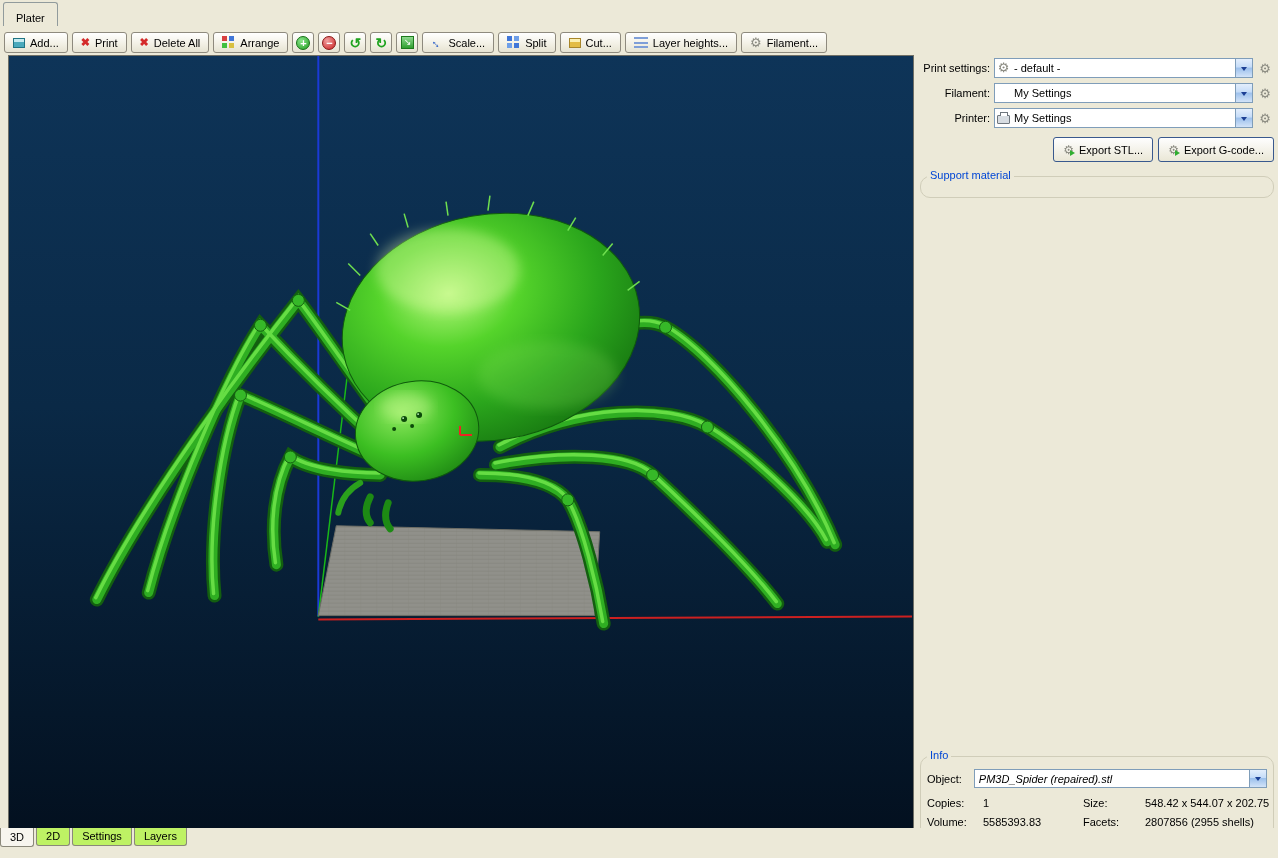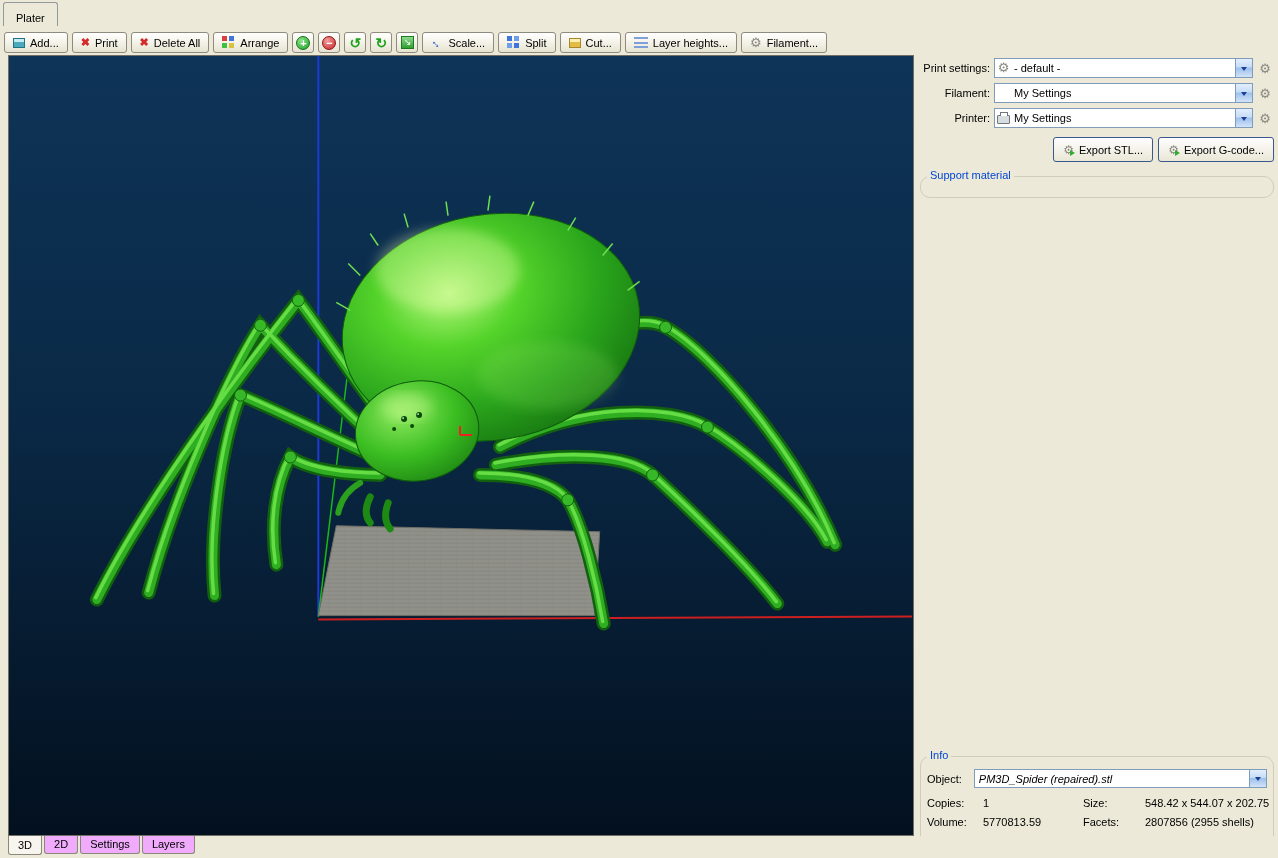--- a/index.html
+++ b/index.html
@@ -110,23 +110,23 @@
   .group.info{ padding:12px 6px 6px; }
   .objrow{ display:flex; align-items:center; gap:12px; }
   .objrow .rlabel2{ flex:none; }
   .objrow .combo{ height:19px; }
   .igrid{ display:grid; grid-template-columns:52px 96px 58px 1fr;
           row-gap:7px; column-gap:4px; margin-top:9px; }
   .il{ white-space:nowrap; }
   .iv{ white-space:nowrap; }
 
   
-  .bstrip{ position:absolute; left:0; right:0; bottom:0; height:22px;
-           display:flex; align-items:flex-start; padding-left:8px; background:var(--chrome,#ece9d8); }
-  .btab{ padding:2px 9px 3px; font-size:11px; background:#f0abfc;
+  .bstrip{ position:absolute; left:0; right:0; bottom:0; height:30px;
+           display:flex; align-items:flex-start; background:var(--chrome,#ece9d8); }
+  .btab{ padding:2px 9px 3px; font-size:11px; background:#bef264;
          border:1px solid #8a887a; border-top:none; margin-right:2px;
          border-radius:0 0 3px 3px; cursor:pointer; }
   .btab.active{ background:#f7f5ee; padding-top:3px; }
 </style>
 </head>
 <body>
 
 <div class="window">
 
   <div class="tabstrip">
@@ -354,21 +354,21 @@
             </span>
         </div>
       </div>
       <div class="igrid">
         <span class="il">Copies:</span>
         <span class="iv">1</span>
         <span class="il">Size:</span>
         <span class="iv">548.42 x 544.07 x 202.75</span>
 
         <span class="il">Volume:</span>
-        <span class="iv">5770813.59</span>
+        <span class="iv">5585393.83</span>
         <span class="il">Facets:</span>
         <span class="iv">2807856 (2955 shells)</span>
 
         <span class="il">Materials:</span>
         <span class="iv">1</span>
         <span class="il">Manifold:</span>
         <span class="iv">Yes</span>
       </div>
     </div>
   </div>

